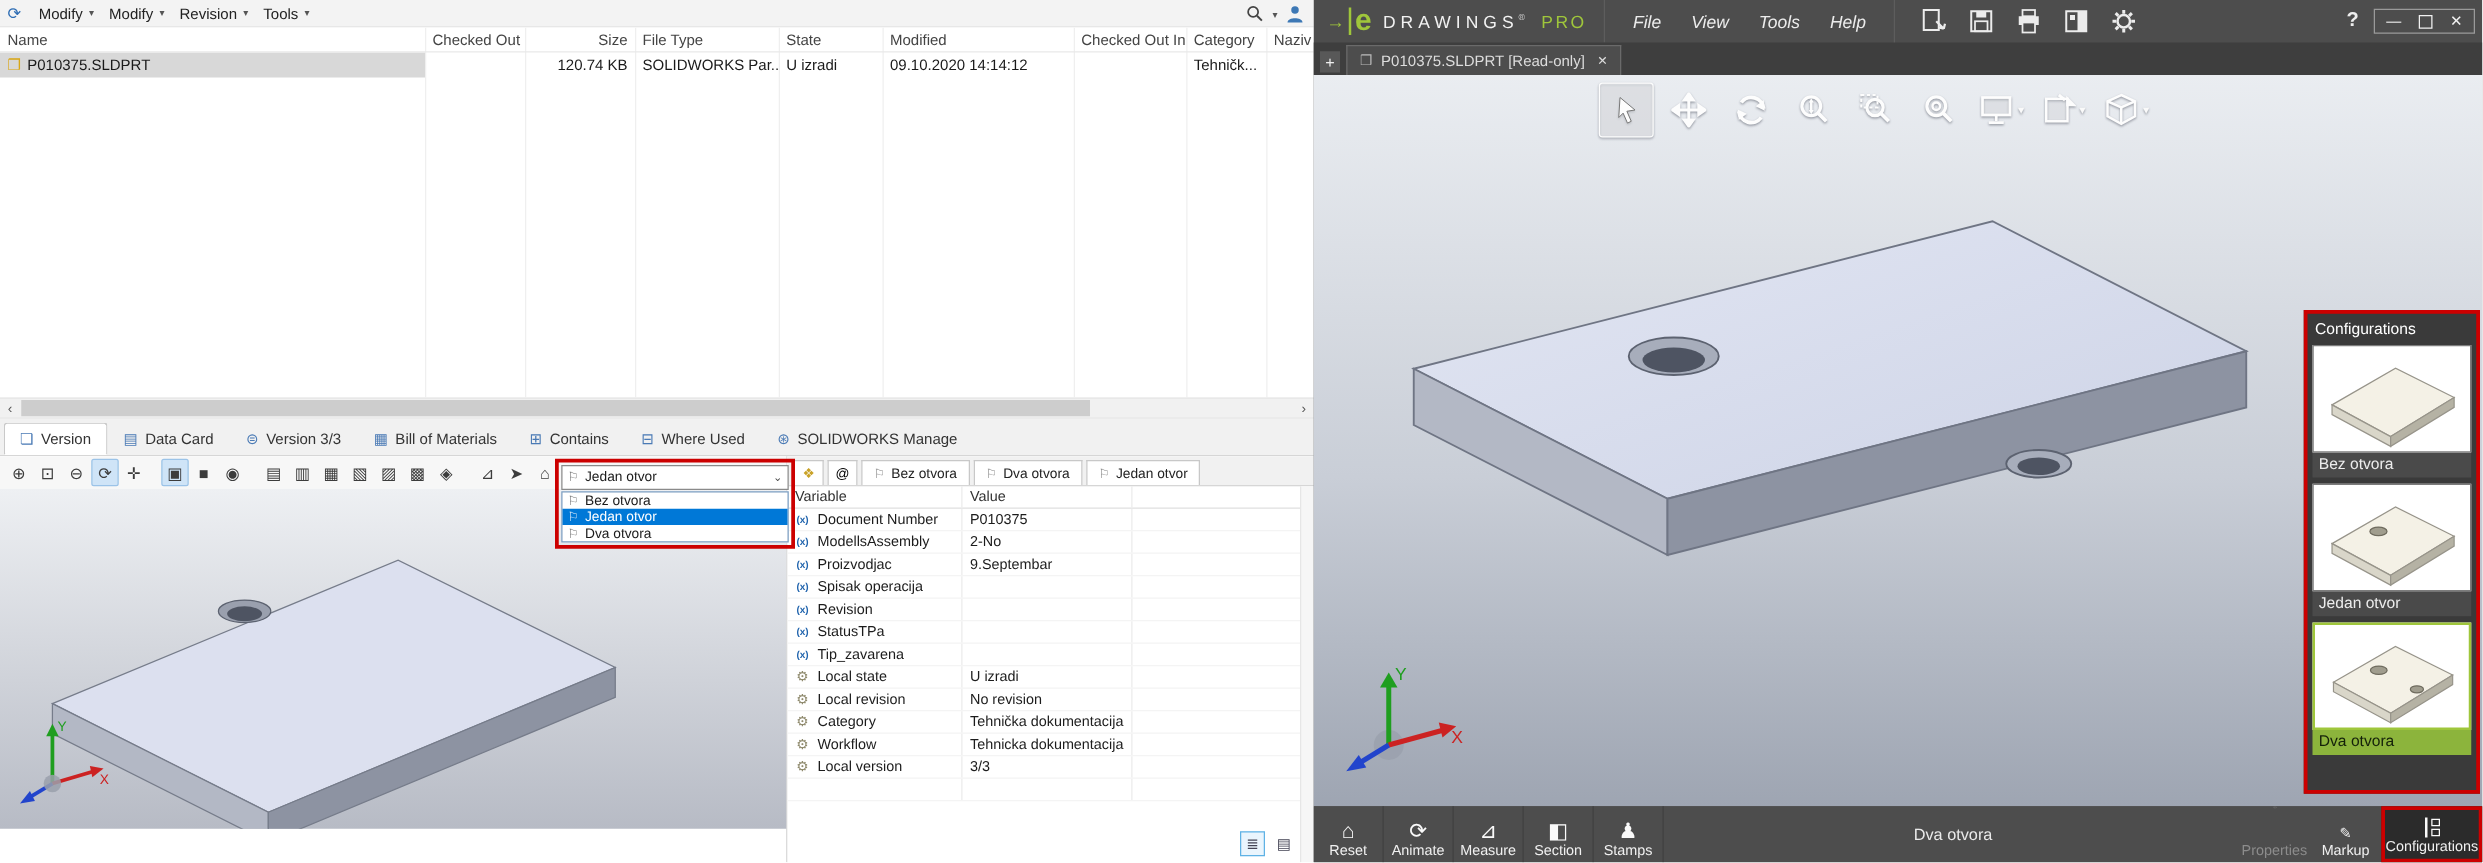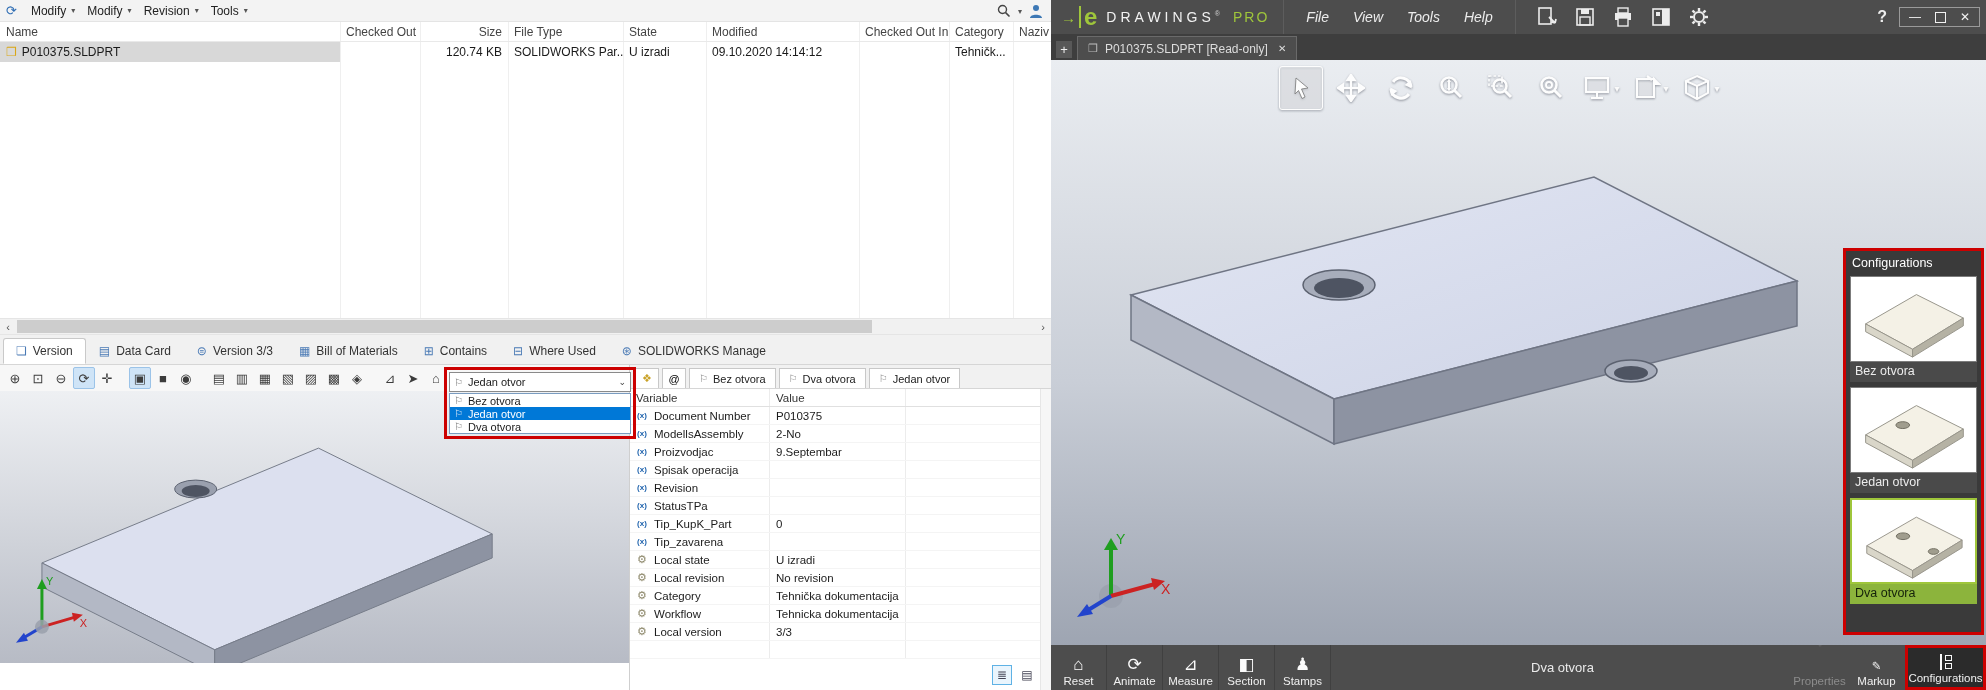--- a/index.html
+++ b/index.html
@@ -353,28 +353,20 @@
                 </div>
               <div class="c-val"></div>
               <div class="c-rest"></div>
             </div>
               <div class="vrow ic-fx">
               <div class="c-var">
                   <span class="vicon"></span>
                   <span>StatusTPa</span>
                 </div>
               <div class="c-val"></div>
-              <div class="c-rest"></div>
-            </div>
-              <div class="vrow ic-fx">
-              <div class="c-var">
-                  <span class="vicon"></span>
-                  <span>Tip_KupK_Part</span>
-                </div>
-              <div class="c-val">0</div>
               <div class="c-rest"></div>
             </div>
               <div class="vrow ic-fx">
               <div class="c-var">
                   <span class="vicon"></span>
                   <span>Tip_zavarena</span>
                 </div>
               <div class="c-val"></div>
               <div class="c-rest"></div>
             </div>

